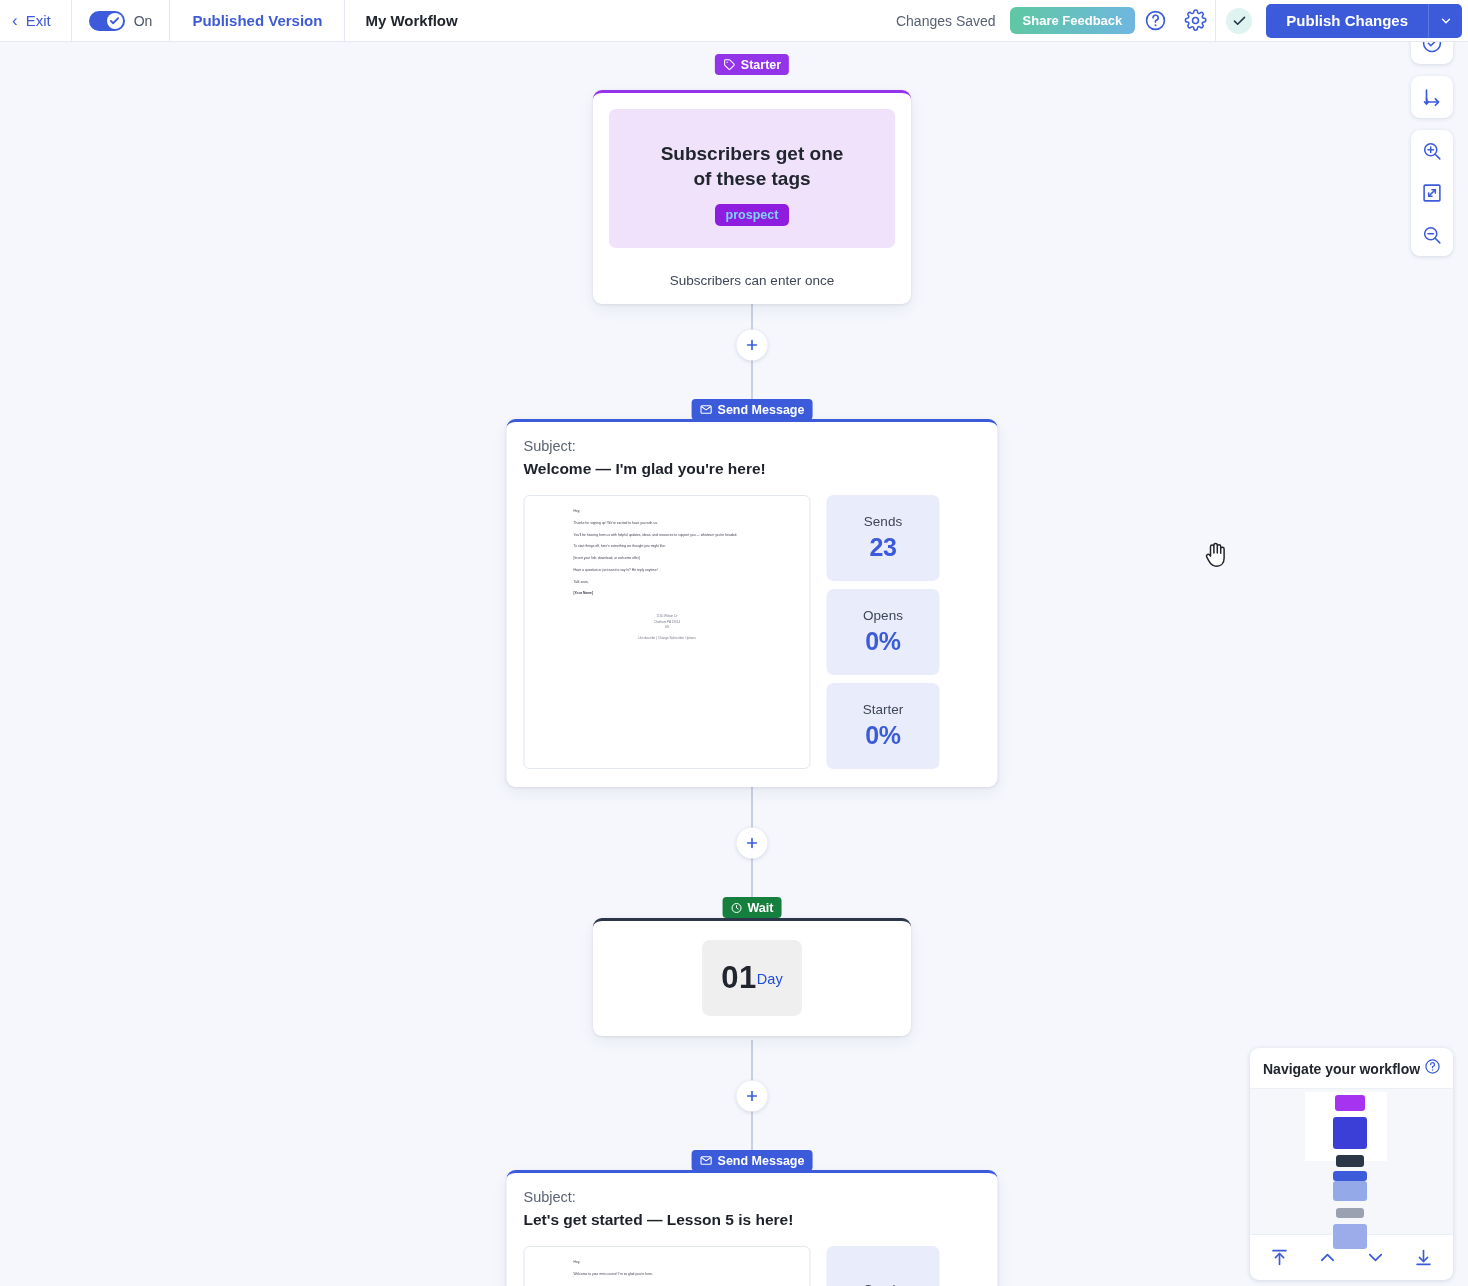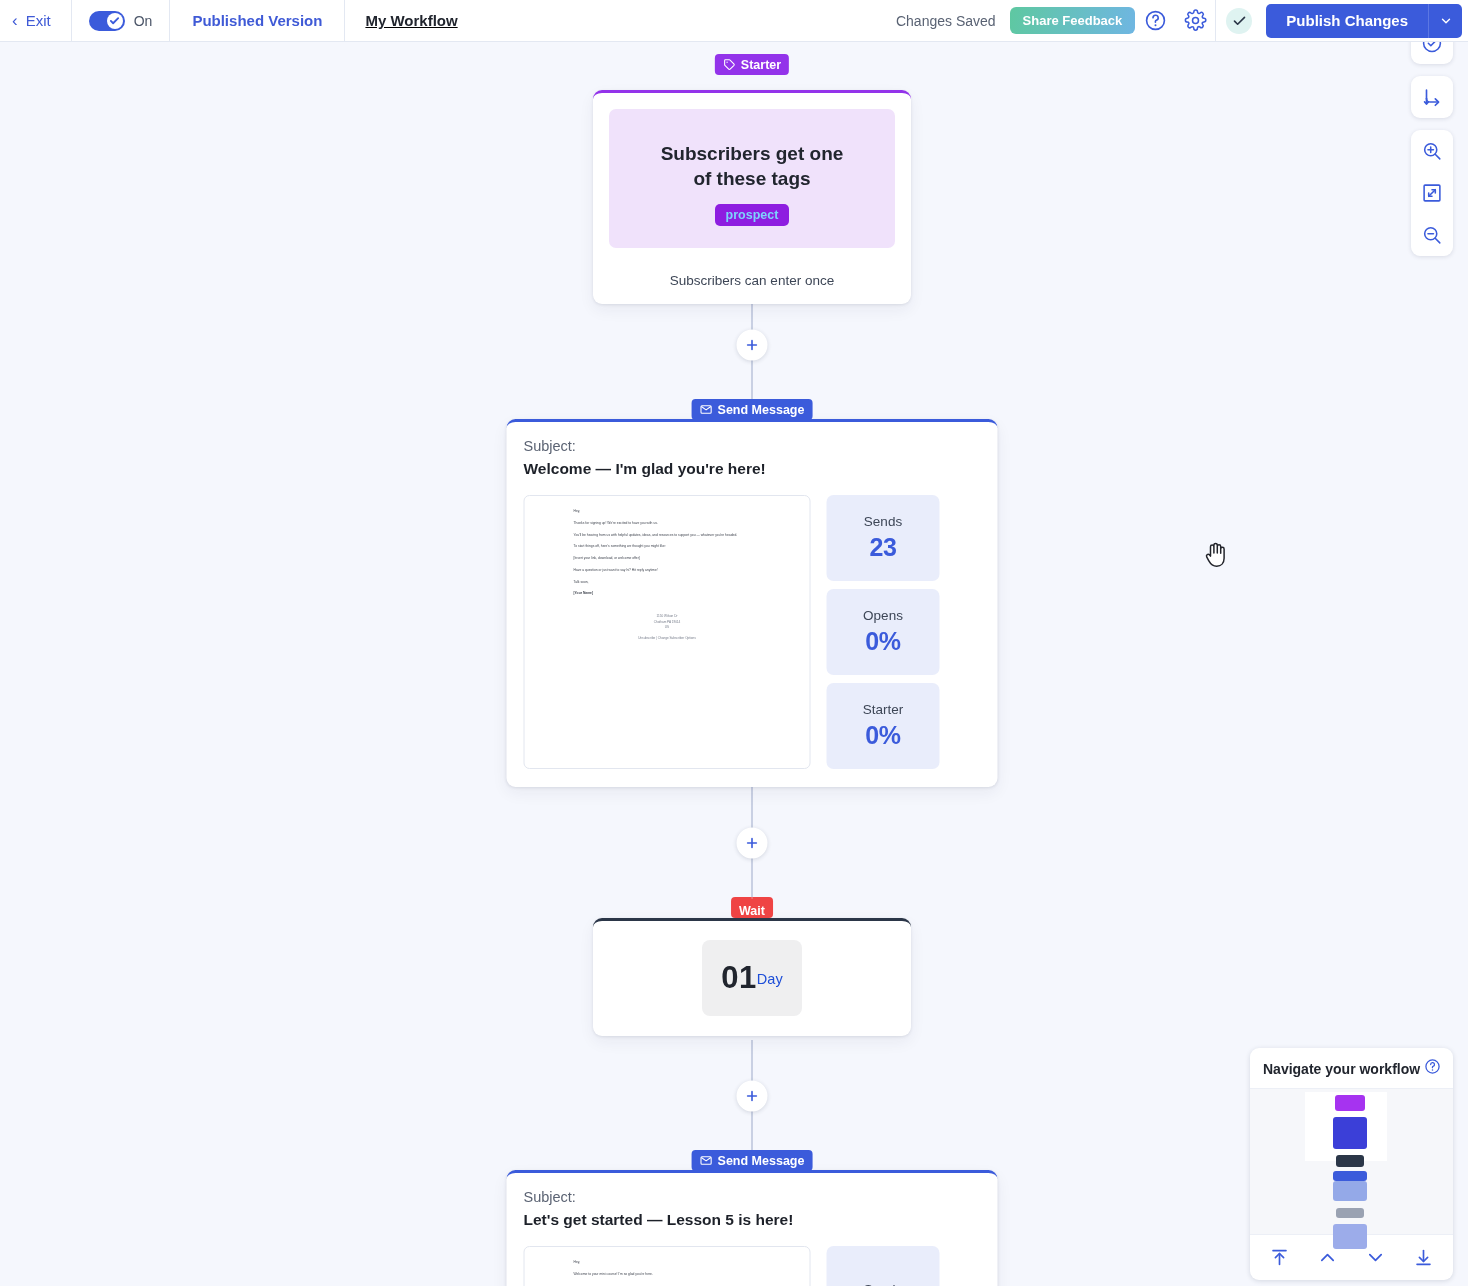--- a/index.html
+++ b/index.html
@@ -36,21 +36,21 @@
     width: 16px; height: 16px; border-radius: 50%;
     background: #fff;
     display: flex; align-items: center; justify-content: center;
   }
   .toggle .knob svg { display: block; }
   .toggle-label { color: #4b5568; font-size: 14px; }
 
   .version-cell { padding: 0 22px; }
   .version-label { color: #3f5ad6; font-size: 15px; font-weight: 700; cursor: pointer; }
 
-  .wfname-cell { padding: 16px 20px; text-decoration: underline; }
+  .wfname-cell { padding: 16px 20px; }
   .wfname { color: #21252e; font-size: 15px; font-weight: 700; }
 
   .tb-spacer { flex: 1; }
 
   .changes-saved { color: #596273; font-size: 14px; padding-right: 14px; }
   .share-btn {
     height: 27px; padding: 0 13px; border-radius: 6px;
     background: linear-gradient(100deg, #5ec8a1 0%, #6fb6e2 100%);
     color: #ffffff; font-size: 13px; font-weight: 700;
     display: flex; align-items: center; cursor: pointer; border: none;
@@ -98,21 +98,21 @@
   .chip {
     position: absolute; height: 21px; border-radius: 4px;
     display: flex; align-items: center; gap: 5px;
     padding: 0 8px; font-size: 12.5px; font-weight: 700; color: #fff;
     transform: translateX(-50%); left: 752px; z-index: 5;
     white-space: nowrap;
   }
   .chip svg { display: block; }
   .chip-starter { background: #9333ea; }
   .chip-msg { background: #3b5bdb; }
-  .chip-wait { background: #ef4444; flex-direction: column; }
+  .chip-wait { background: #15803d; }
 
   
   .node {
     position: absolute; transform: translateX(-50%); left: 752px;
     background: #ffffff; border-radius: 9px;
     box-shadow: 0 1px 3px rgba(30,41,70,.10), 0 6px 16px rgba(30,41,70,.06);
   }
   .node-starter { width: 318px; border-top: 3px solid #9333ea; }
   .node-msg { width: 491px; border-top: 3px solid #3b5bdb; }
   .node-wait { width: 318px; border-top: 3px solid #2b3648; }

